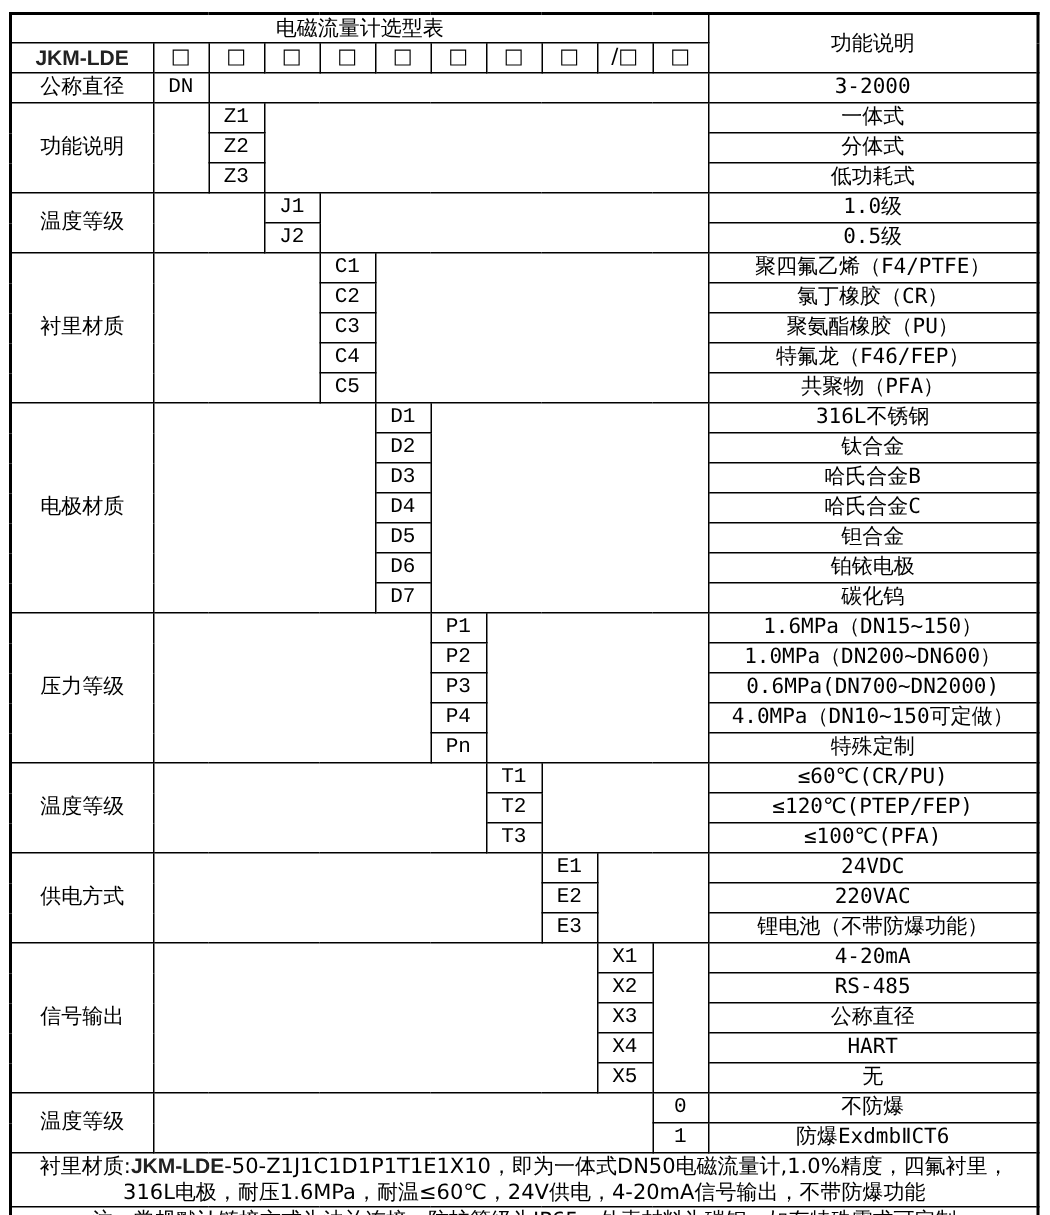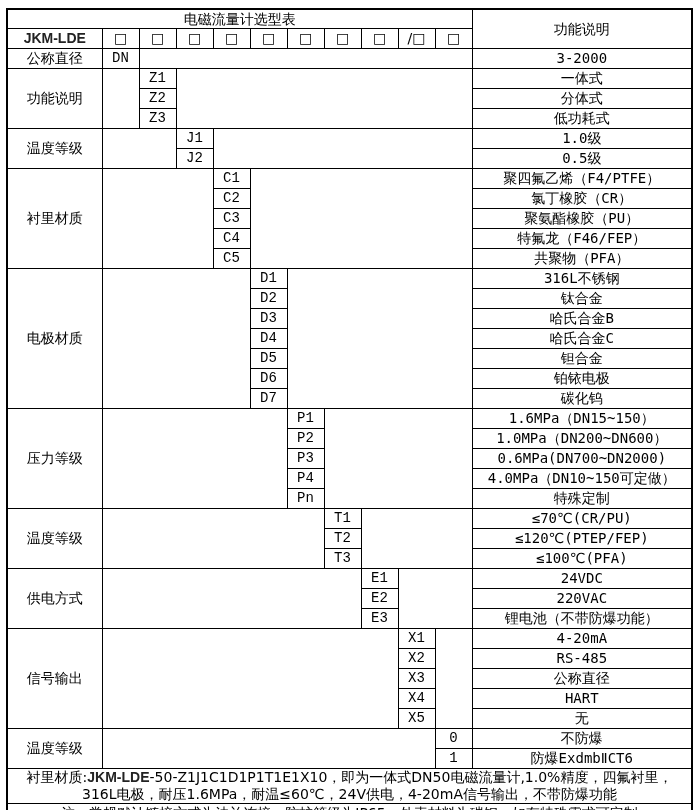--- a/index.html
+++ b/index.html
@@ -222,21 +222,21 @@
         </tr>
         <tr>
           <td class="code">Pn</td>
           <td class="desc">特殊定制</td>
         </tr>
         <tr>
           <td class="cat" rowspan="3">温度等级</td>
           <td class="spacer" colspan="6" rowspan="3"></td>
           <td class="code">T1</td>
           <td class="spacer" colspan="3" rowspan="3"></td>
-          <td class="desc">≤70℃(CR/PU)</td>
+          <td class="desc">≤60℃(CR/PU)</td>
         </tr>
         <tr>
           <td class="code">T2</td>
           <td class="desc">≤120℃(PTEP/FEP)</td>
         </tr>
         <tr>
           <td class="code">T3</td>
           <td class="desc">≤100℃(PFA)</td>
         </tr>
         <tr>

